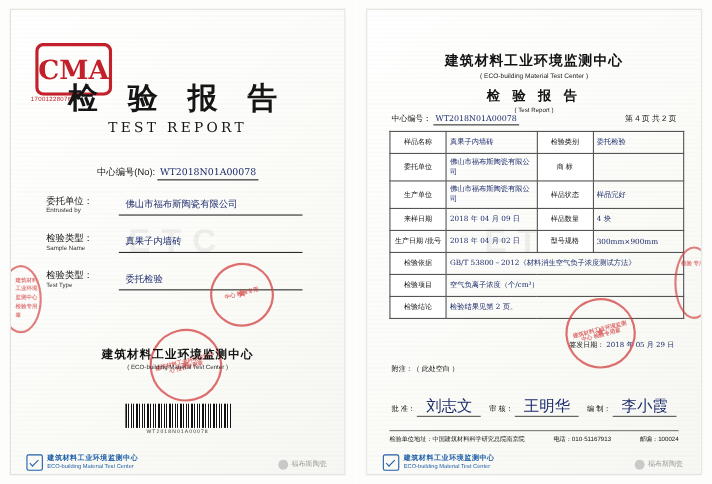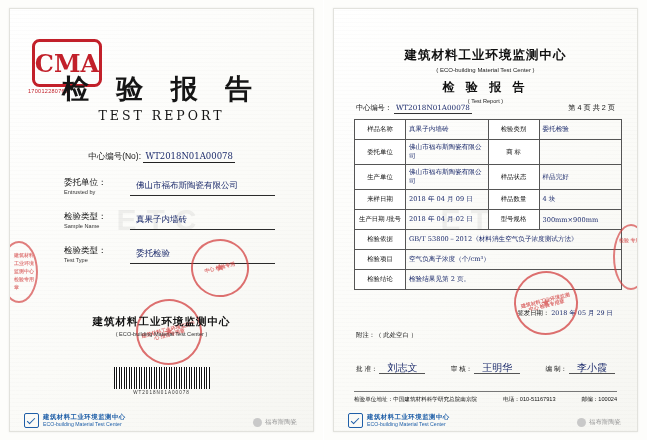--- a/index.html
+++ b/index.html
@@ -63,21 +63,21 @@
   .center-no{
     position:absolute;left:0;right:0;top:142px;text-align:center;
     font-size:8.5px;color:#1a1a1a;
   }
   .center-no u{text-decoration:none;border-bottom:1px solid #222;padding:0 2px 1px;}
   .hand{
     font-family:"DejaVu Serif","Liberation Serif",serif;
     color:#1b2a6b;
   }
   .lform{
-    position:absolute;left:54px;right:38px;top:168px;
+    position:absolute;left:32px;right:38px;top:168px;
   }
   .lrow{
     position:relative;height:34px;
   }
   .lrow .lbl-cn{font-size:8.5px;color:#111;display:block;line-height:11px;}
   .lrow .lbl-en{font-size:5.6px;color:#333;display:block;line-height:8px;}
   .lrow .val{
     position:absolute;left:66px;right:0;top:3px;
     font-size:8.5px;color:#1b2a6b;
     font-family:"DejaVu Serif","Liberation Serif",serif;
@@ -164,21 +164,21 @@
     position:absolute;left:22px;top:322px;font-size:6.4px;color:#111;
   }
   .approve{
     position:absolute;left:22px;right:22px;top:352px;
     font-size:6.6px;color:#111;
     display:flex;justify-content:space-between;
   }
   .approve .cell{white-space:nowrap;}
   .approve .sig{
     font-family:"DejaVu Serif","Liberation Serif",serif;
-    color:#1b2a6b;font-size:10px;border-bottom:1px solid #555;padding:0 8px;
+    color:#1b2a6b;font-size:14px;border-bottom:1px solid #555;padding:0 8px;
   }
   .r-foot{
     position:absolute;left:20px;right:20px;top:382px;
     border-top:1px solid #777;
     padding-top:4px;
     font-size:5.6px;color:#111;
     display:flex;justify-content:space-between;
   }
   .stamp-r1{width:60px;height:60px;left:180px;top:262px;}
   .stamp-edge-r{

